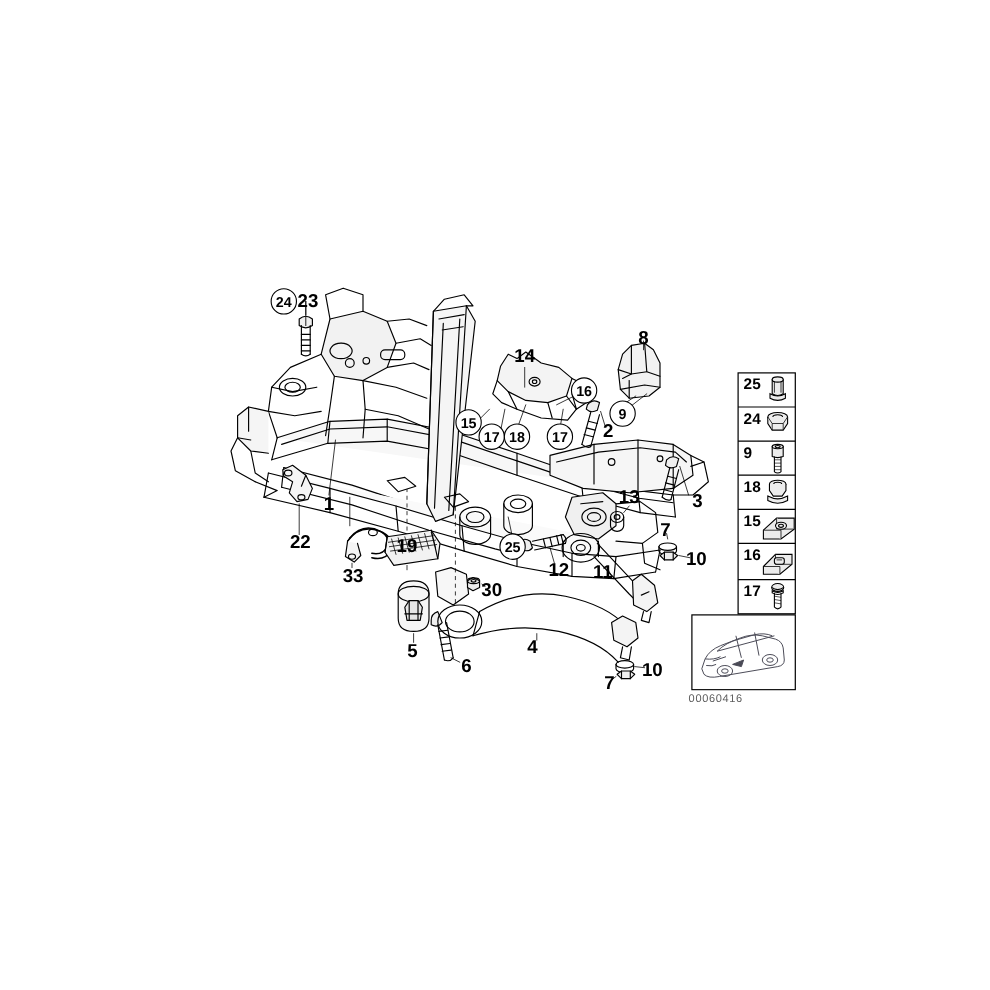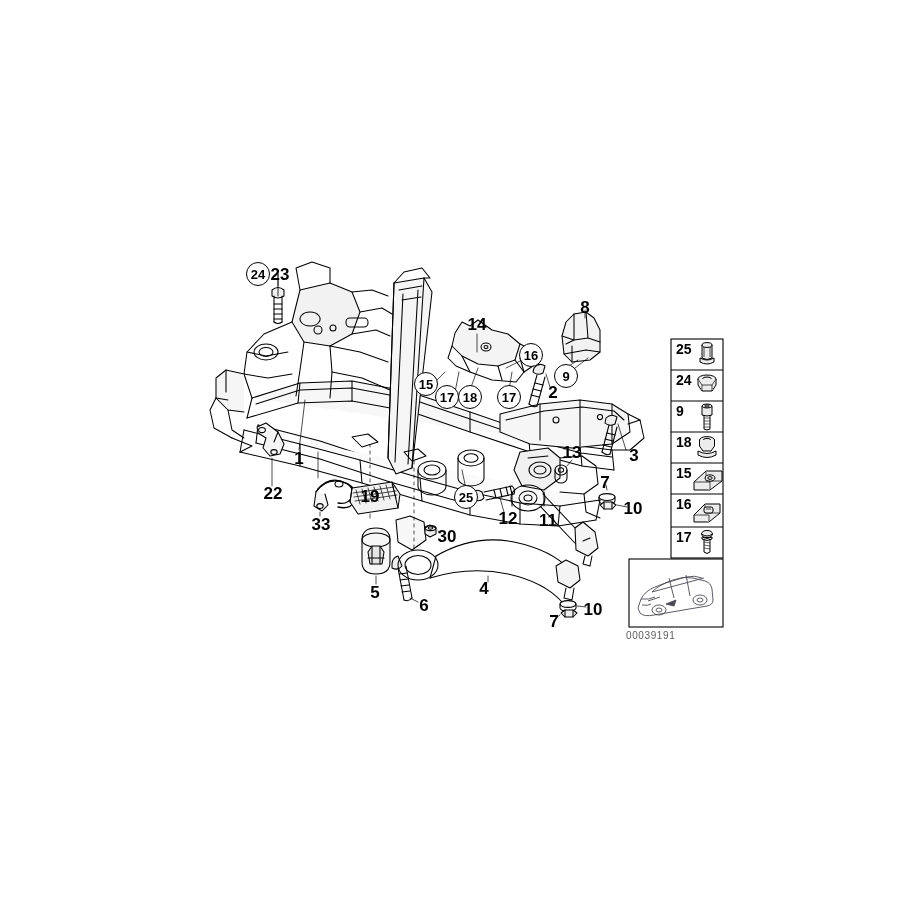--- a/index.html
+++ b/index.html
@@ -406,21 +406,21 @@
       <ellipse cx="31" cy="52" rx="7" ry="5"></ellipse>
       <ellipse cx="72" cy="42" rx="7" ry="5"></ellipse>
       <ellipse cx="31" cy="52" rx="3" ry="2"></ellipse>
       <ellipse cx="72" cy="42" rx="3" ry="2"></ellipse>
       <path d="M14,47 q6,1 9,-1"></path>
       <path d="M38,46 L48,42 L46,48 Z" fill="#4a4a56"></path>
       <path d="M20,43 L32,39"></path>
     </g>
   </svg>
 
-  <div class="docid" style="left:626px;top:630px;">00039191</div>
+  <div class="docid" style="left:626px;top:630px;">00060416</div>
 
   <div class="clbl" style="left:258px;top:274px;">24</div>
   <div class="lbl" style="left:280px;top:274px;">23</div>
   <div class="lbl" style="left:477px;top:324px;">14</div>
   <div class="lbl" style="left:585px;top:307px;">8</div>
   <div class="clbl" style="left:531px;top:355px;">16</div>
   <div class="clbl" style="left:566px;top:376px;">9</div>
   <div class="clbl" style="left:426px;top:384px;">15</div>
   <div class="clbl" style="left:447px;top:397px;">17</div>
   <div class="clbl" style="left:470px;top:397px;">18</div>

